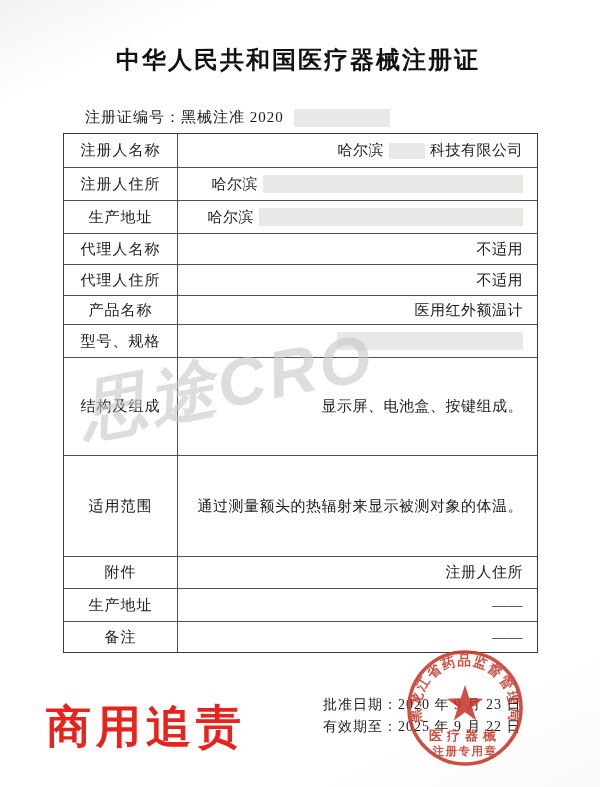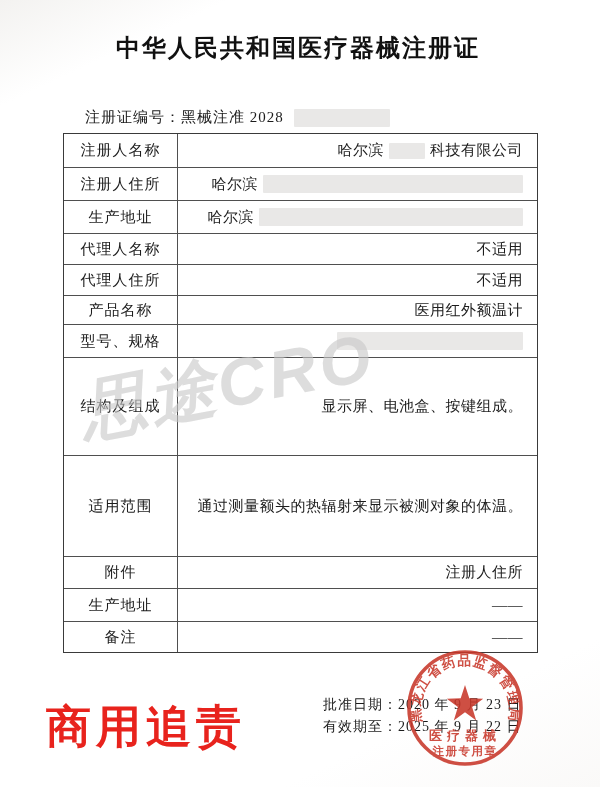--- a/index.html
+++ b/index.html
@@ -5,21 +5,21 @@
   html,body{margin:0;padding:0;}
   .page{
     position:relative;
     width:600px;height:787px;
     background:linear-gradient(155deg,#f3f2f0 0%,#ffffff 10%,#ffffff 86%,#faf9f8 100%);
     font-family:"Liberation Serif",serif;
     color:#1c1c1c;
     overflow:hidden;
   }
   .doc-title{
-    position:absolute;top:32px;left:0;width:596px;
+    position:absolute;top:44px;left:0;width:596px;
     text-align:center;
     font-family:"Liberation Sans",sans-serif;
     font-weight:bold;font-size:24px;letter-spacing:2px;color:#111;
   }
   .cert-line{
     position:absolute;top:108px;left:85px;
     font-size:15px;letter-spacing:1px;white-space:nowrap;
   }
   .redact{
     display:inline-block;background:#e9e8e7;border-radius:1px;
@@ -78,21 +78,21 @@
   }
 </style>
 </head>
 <body>
 
 <div class="page">
 
   <div class="doc-title">中华人民共和国医疗器械注册证</div>
 
   <div class="cert-line">
-    <span>注册证编号：</span><span>黑械注准 2028</span><span class="redact cert"></span>
+    <span>注册证编号：</span><span>黑械注准 2020</span><span class="redact cert"></span>
   </div>
 
   <div class="cert-table">
 
     <div class="row h33">
       <div class="cell label">注册人名称</div>
       <div class="cell value">
         <span>哈尔滨</span>
           <span class="redact small"></span>
           <span>科技有限公司</span>

